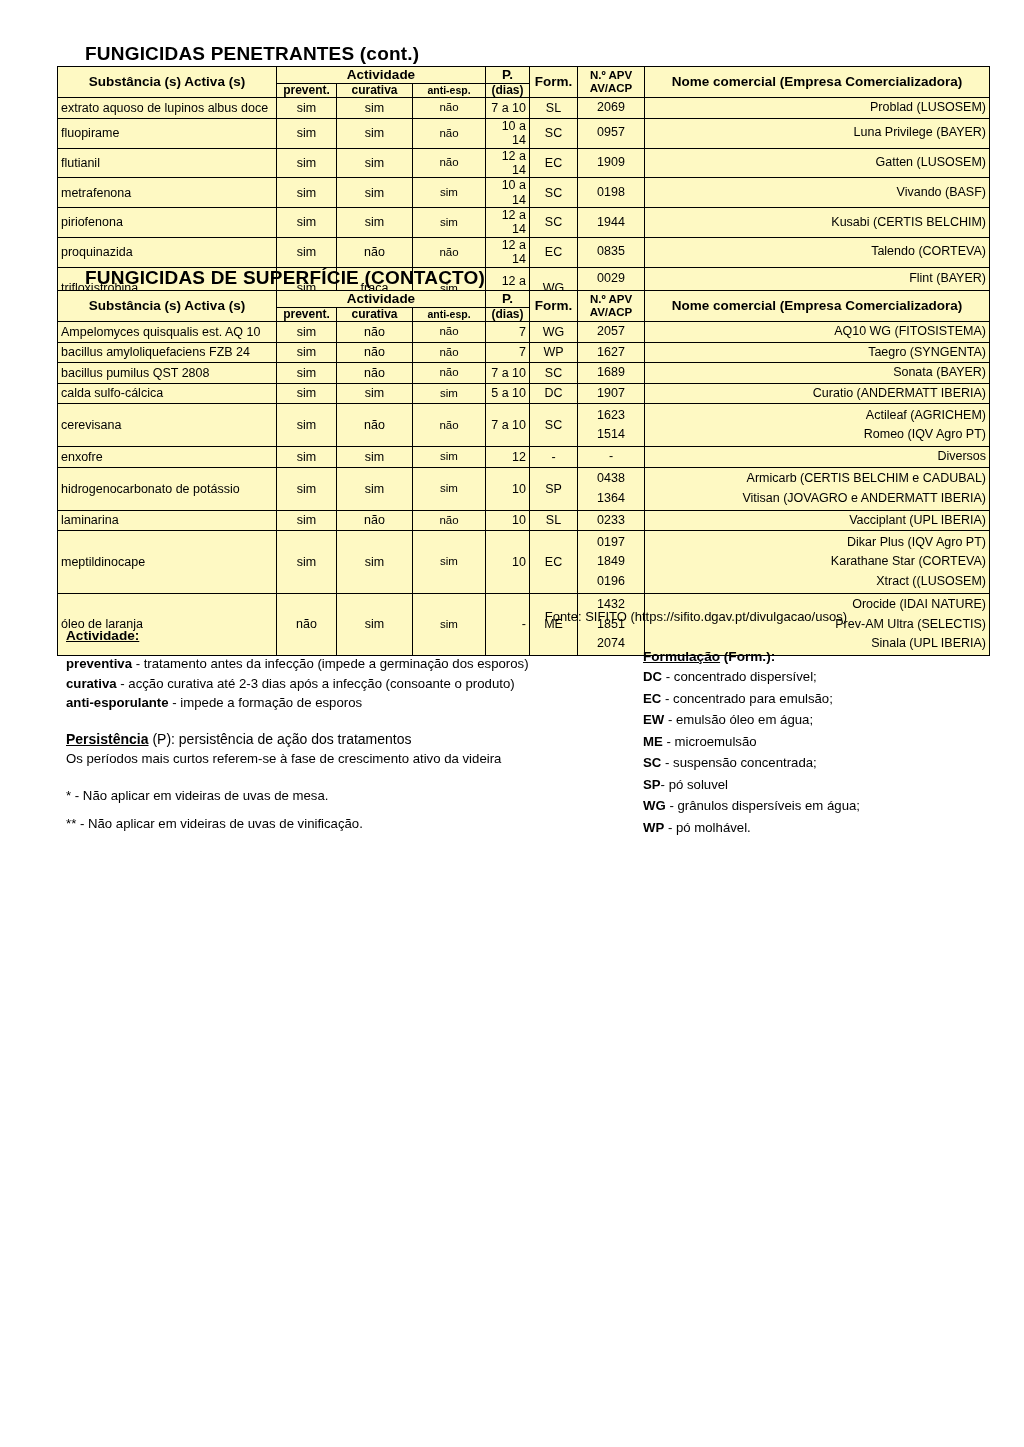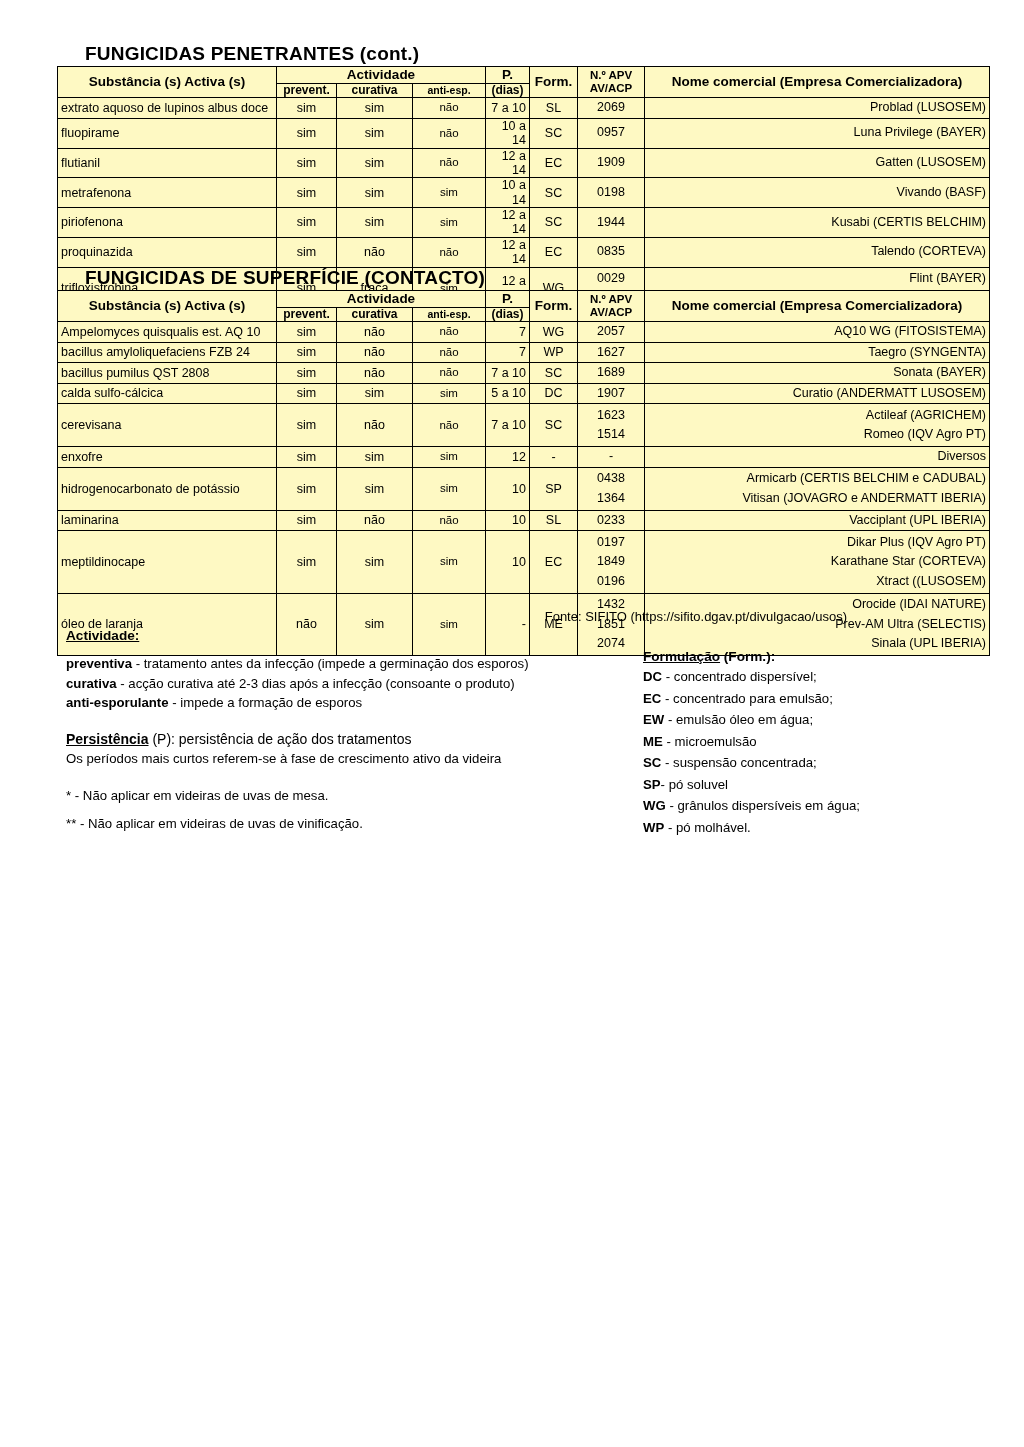--- a/index.html
+++ b/index.html
@@ -415,21 +415,21 @@
           <td class="c-anti">sim</td>
           <td class="c-p">5 a 10</td>
           <td class="c-form">DC</td>
           <td class="c-apv">
             <span class="stack">
               <span>1907</span>
             </span>
           </td>
           <td class="c-nome">
             <span class="stack">
-              <span>Curatio (ANDERMATT LUSOSEM)</span>
+              <span>Curatio (ANDERMATT IBERIA)</span>
             </span>
           </td>
         </tr>
         <tr style="height: 43px;">
           <td class="c-sub">cerevisana</td>
           <td class="c-prev">sim</td>
           <td class="c-cur">não</td>
           <td class="c-anti">não</td>
           <td class="c-p">7 a 10</td>
           <td class="c-form">SC</td>

